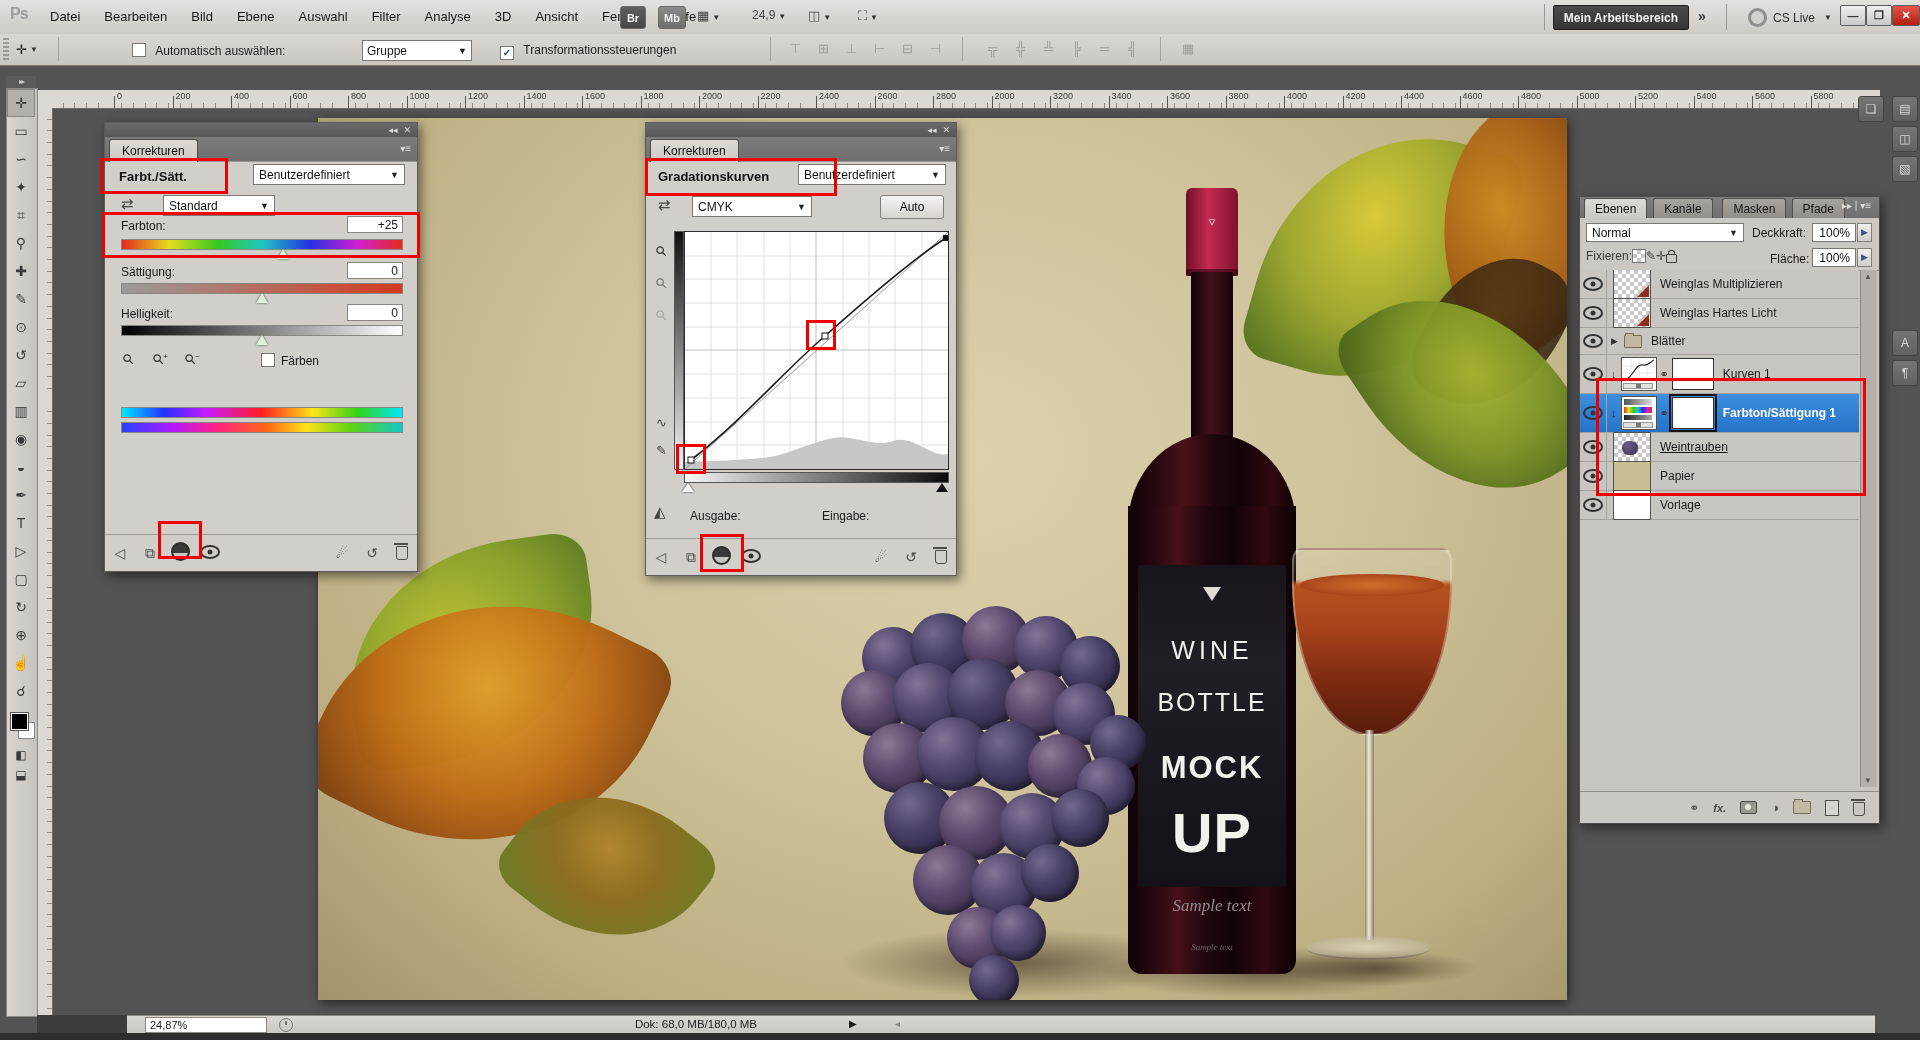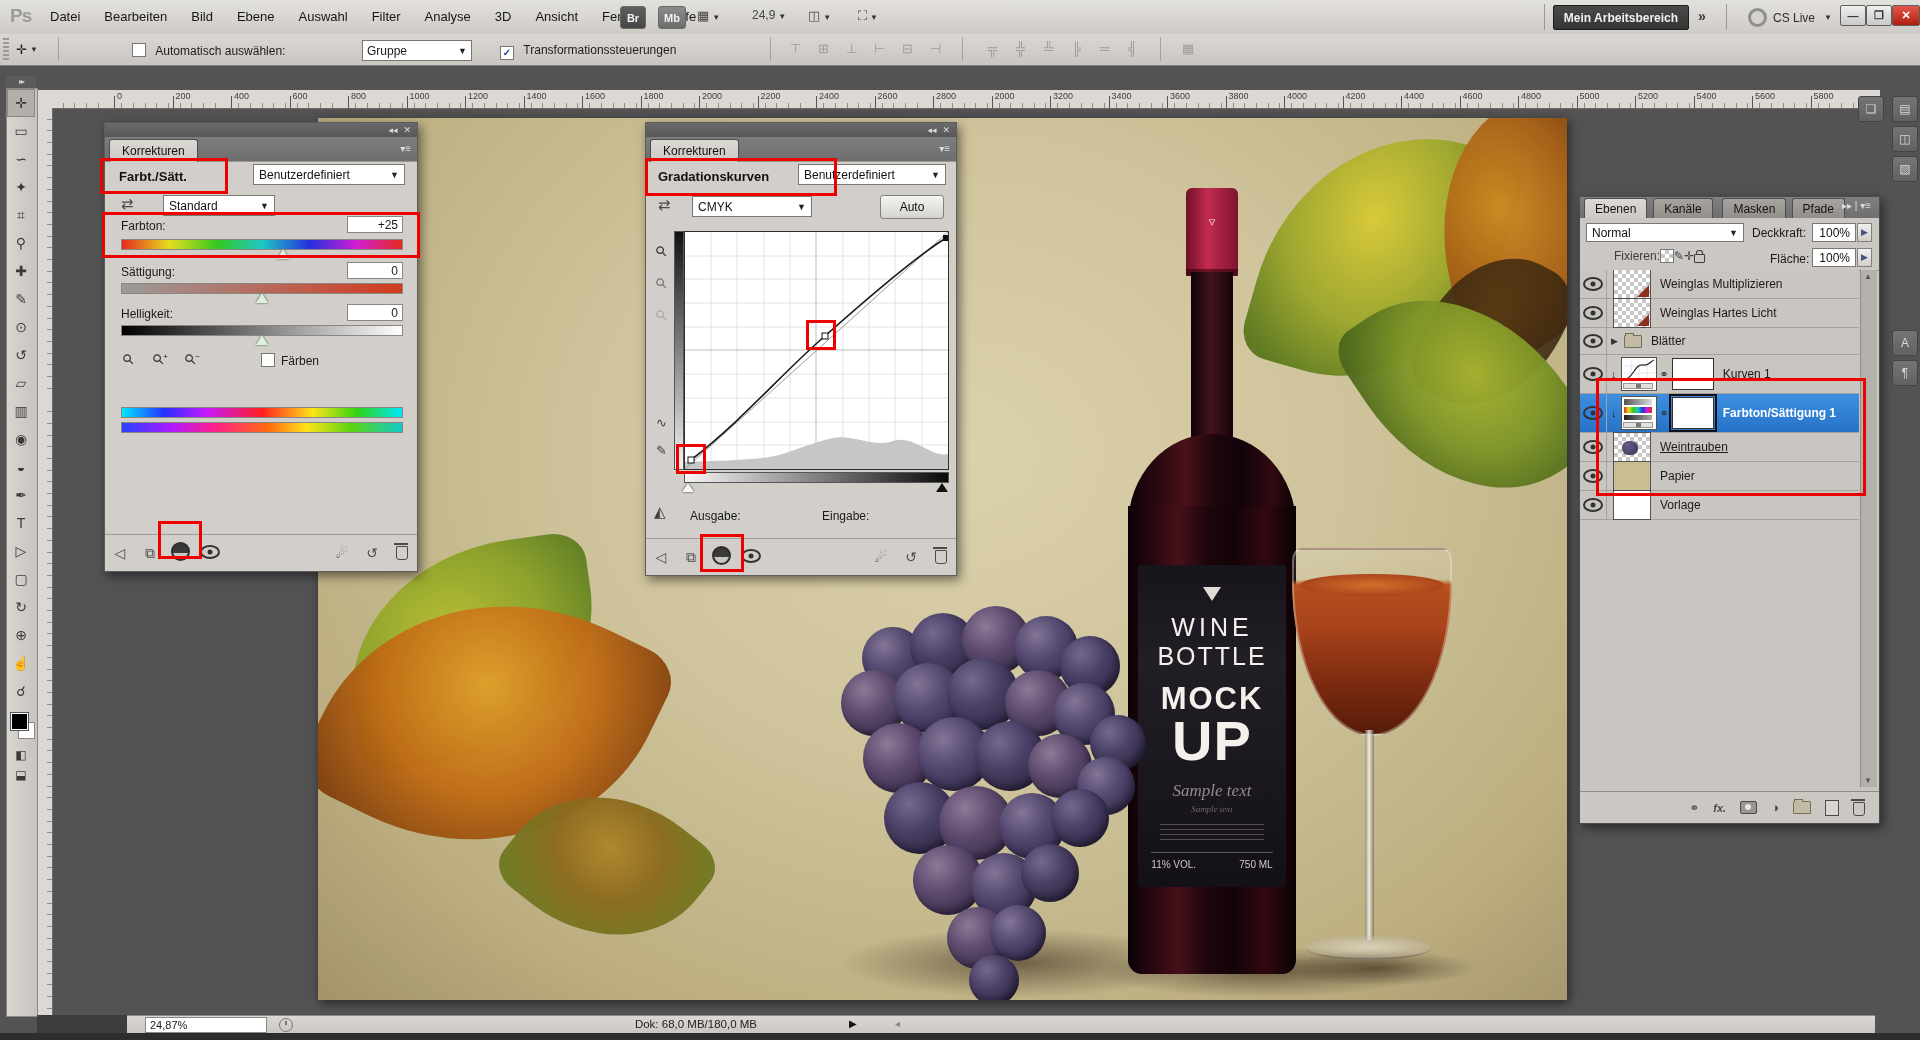--- a/index.html
+++ b/index.html
@@ -4,21 +4,21 @@
 <style>
   html,body{margin:0;padding:0;background:#222;}
   .app{position:relative;width:1920px;height:1040px;overflow:hidden;
        font-family:"Liberation Sans",sans-serif;font-size:12px;color:#1a1a1a;
        background:#535353;-webkit-font-smoothing:antialiased;}
   .abs{position:absolute;}
 
   
   .menubar{position:absolute;left:0;top:0;width:1920px;height:34px;
     background:linear-gradient(180deg,#e3e1de,#cecbc6);border-bottom:1px solid #8d8a86;}
-  .pslogo{position:absolute;left:10px;top:5px;font-size:19px;font-weight:bold;color:#9b9b9b;letter-spacing:-1px;}
+  .pslogo{position:absolute;left:10px;top:5px;font-size:16px;font-weight:bold;color:#9b9b9b;letter-spacing:-1px;}
   .menuitems{position:absolute;left:38px;top:0;height:34px;display:flex;align-items:center;}
   .menu-item{padding:0 12px;line-height:34px;font-size:13px;color:#161616;cursor:default;}
   .mbtn{position:absolute;top:6px;height:21px;border:1px solid #6d6a66;border-radius:3px;
     font-size:11px;font-weight:bold;color:#f2f2f2;display:flex;align-items:center;justify-content:center;}
   .appbar-ico{position:absolute;top:8px;color:#444;font-size:13px;}
   .caret{font-size:8px;color:#333;margin-left:3px;}
   .ws-btn{position:absolute;left:1553px;top:5px;width:134px;height:23px;background:linear-gradient(180deg,#4a4a4a,#353535);
     border:1px solid #1e1e1e;border-radius:2px;color:#f0f0f0;font-weight:bold;font-size:12px;
     display:flex;align-items:center;justify-content:center;}
   .chev{position:absolute;left:1698px;top:8px;color:#3a3a3a;font-size:14px;font-weight:bold;}
@@ -82,21 +82,21 @@
   
   .cap{position:absolute;border-radius:6px 6px 2px 2px;background:linear-gradient(90deg,#6f1028,#c22b4f 42%,#7e142f);}
   .capband{position:absolute;left:0;bottom:0;width:100%;height:7px;background:rgba(40,0,10,.55);}
   .caplogo{position:absolute;left:50%;top:26px;transform:translateX(-50%);color:#f3e9ea;font-size:13px;}
   .neck{position:absolute;background:linear-gradient(90deg,#0e0307,#43121c 46%,#16050b);}
   .shoulder{position:absolute;border-radius:50% 50% 0 0 / 100% 100% 0 0;
     background:linear-gradient(90deg,#0e0307 0%,#2a0910 18%,#4a1119 34%,#1c060b 52%,#12030a 68%,#310a10 86%,#0b0205 100%);}
   .bbody{position:absolute;border-radius:0 0 14px 14px;
     background:linear-gradient(90deg,#0c0206 0%,#250710 14%,#471019 30%,#1d060c 47%,#120309 62%,#30090f 82%,#090204 100%);}
   .blabel{position:absolute;border-radius:2px;background:linear-gradient(180deg,#17141b,#221e26 30%,#131017);
-    display:flex;flex-direction:column;align-items:center;color:#f4f1ec;}
+    display:flex;flex-direction:column;align-items:center;color:#f4f1ec;gap:23px;}
   .blogo{width:0;height:0;border-left:9px solid transparent;border-right:9px solid transparent;border-top:14px solid #ece7e2;margin-top:22px;opacity:.95;}
   .l-wine{font-size:25px;letter-spacing:4px;margin-top:12px;font-weight:400;}
   .l-bottle{font-size:25px;letter-spacing:2px;font-weight:400;}
   .l-mock{font-size:31px;font-weight:bold;letter-spacing:2px;margin-top:10px;}
   .l-up{font-size:56px;font-weight:bold;line-height:.85;letter-spacing:1px;}
   .l-sample{font-family:"Liberation Serif",serif;font-style:italic;font-size:17px;color:#948a91;margin-top:16px;}
   .l-sample2{font-family:"Liberation Serif",serif;font-style:italic;font-size:9px;color:#6e656c;margin-top:3px;}
   .l-fine{width:70%;height:16px;margin-top:10px;opacity:.5;
     background:repeating-linear-gradient(180deg,#8d8590 0 1px,transparent 1px 5px);}
   .l-bottom{width:82%;margin-top:12px;border-top:1px solid rgba(255,255,255,.3);display:flex;justify-content:space-between;padding-top:6px;font-size:10px;color:#cfc9c4;}
@@ -148,21 +148,21 @@
   
   .ann{position:absolute;border:3px solid #ee0000;box-sizing:border-box;z-index:60;pointer-events:none;}
 
   
   .lp{position:absolute;left:1579px;top:196px;width:299px;height:626px;background:#c9c6c1;border:1px solid #4c4c4c;box-shadow:3px 4px 10px rgba(0,0,0,.5);}
   .lp-tabs{position:absolute;left:0;top:0;width:100%;height:21px;background:linear-gradient(180deg,#7f7f7f,#6f6f6f);}
   .lp-tab{position:absolute;top:1px;height:20px;line-height:20px;padding:0 10px;font-size:12px;color:#141414;
     background:linear-gradient(180deg,#a7a4a0,#918e8a);border:1px solid #4f4f4f;border-bottom:none;border-radius:3px 3px 0 0;}
   .lp-tab.on{background:linear-gradient(180deg,#dcd9d4,#cdcac5);}
   .lp-ctrl{position:absolute;left:0;top:21px;width:100%;height:52px;background:#cbc8c3;border-bottom:1px solid #8f8c88;}
-  .locks{display:flex;gap:0;align-items:center;color:#3d3d3d;font-size:12px;margin-left:28px;}
+  .locks{display:flex;gap:0;align-items:center;color:#3d3d3d;font-size:12px;}
   .lock{display:inline-block;width:9px;height:7px;border:1.5px solid #3d3d3d;border-radius:1px;position:relative;margin-top:4px;}
   .lock:before{content:"";position:absolute;left:1px;top:-5px;width:5px;height:4px;border:1.5px solid #3d3d3d;border-bottom:none;border-radius:3px 3px 0 0;}
   .spin{display:inline-block;width:13px;height:17px;background:linear-gradient(180deg,#efefed,#d2cfca);border:1px solid #82807c;
     color:#44507e;font-size:9px;text-align:center;line-height:17px;}
   .llist{position:absolute;left:0;top:73px;width:279px;height:517px;background:#c9c6c1;overflow:hidden;}
   .lrow{position:relative;width:100%;border-bottom:1px solid #a5a29d;display:flex;align-items:center;box-sizing:border-box;}
   .eyecell{width:26px;min-width:26px;height:100%;border-right:1px solid #a5a29d;display:flex;align-items:center;justify-content:center;}
   .thumb{background:#fff;border:1px solid #55524e;position:relative;}
   .checker{background:#fff;background-image:linear-gradient(45deg,#c8c8c8 26%,transparent 26%,transparent 74%,#c8c8c8 74%),
     linear-gradient(45deg,#c8c8c8 26%,transparent 26%,transparent 74%,#c8c8c8 74%);background-size:8px 8px;background-position:0 0,4px 4px;}

